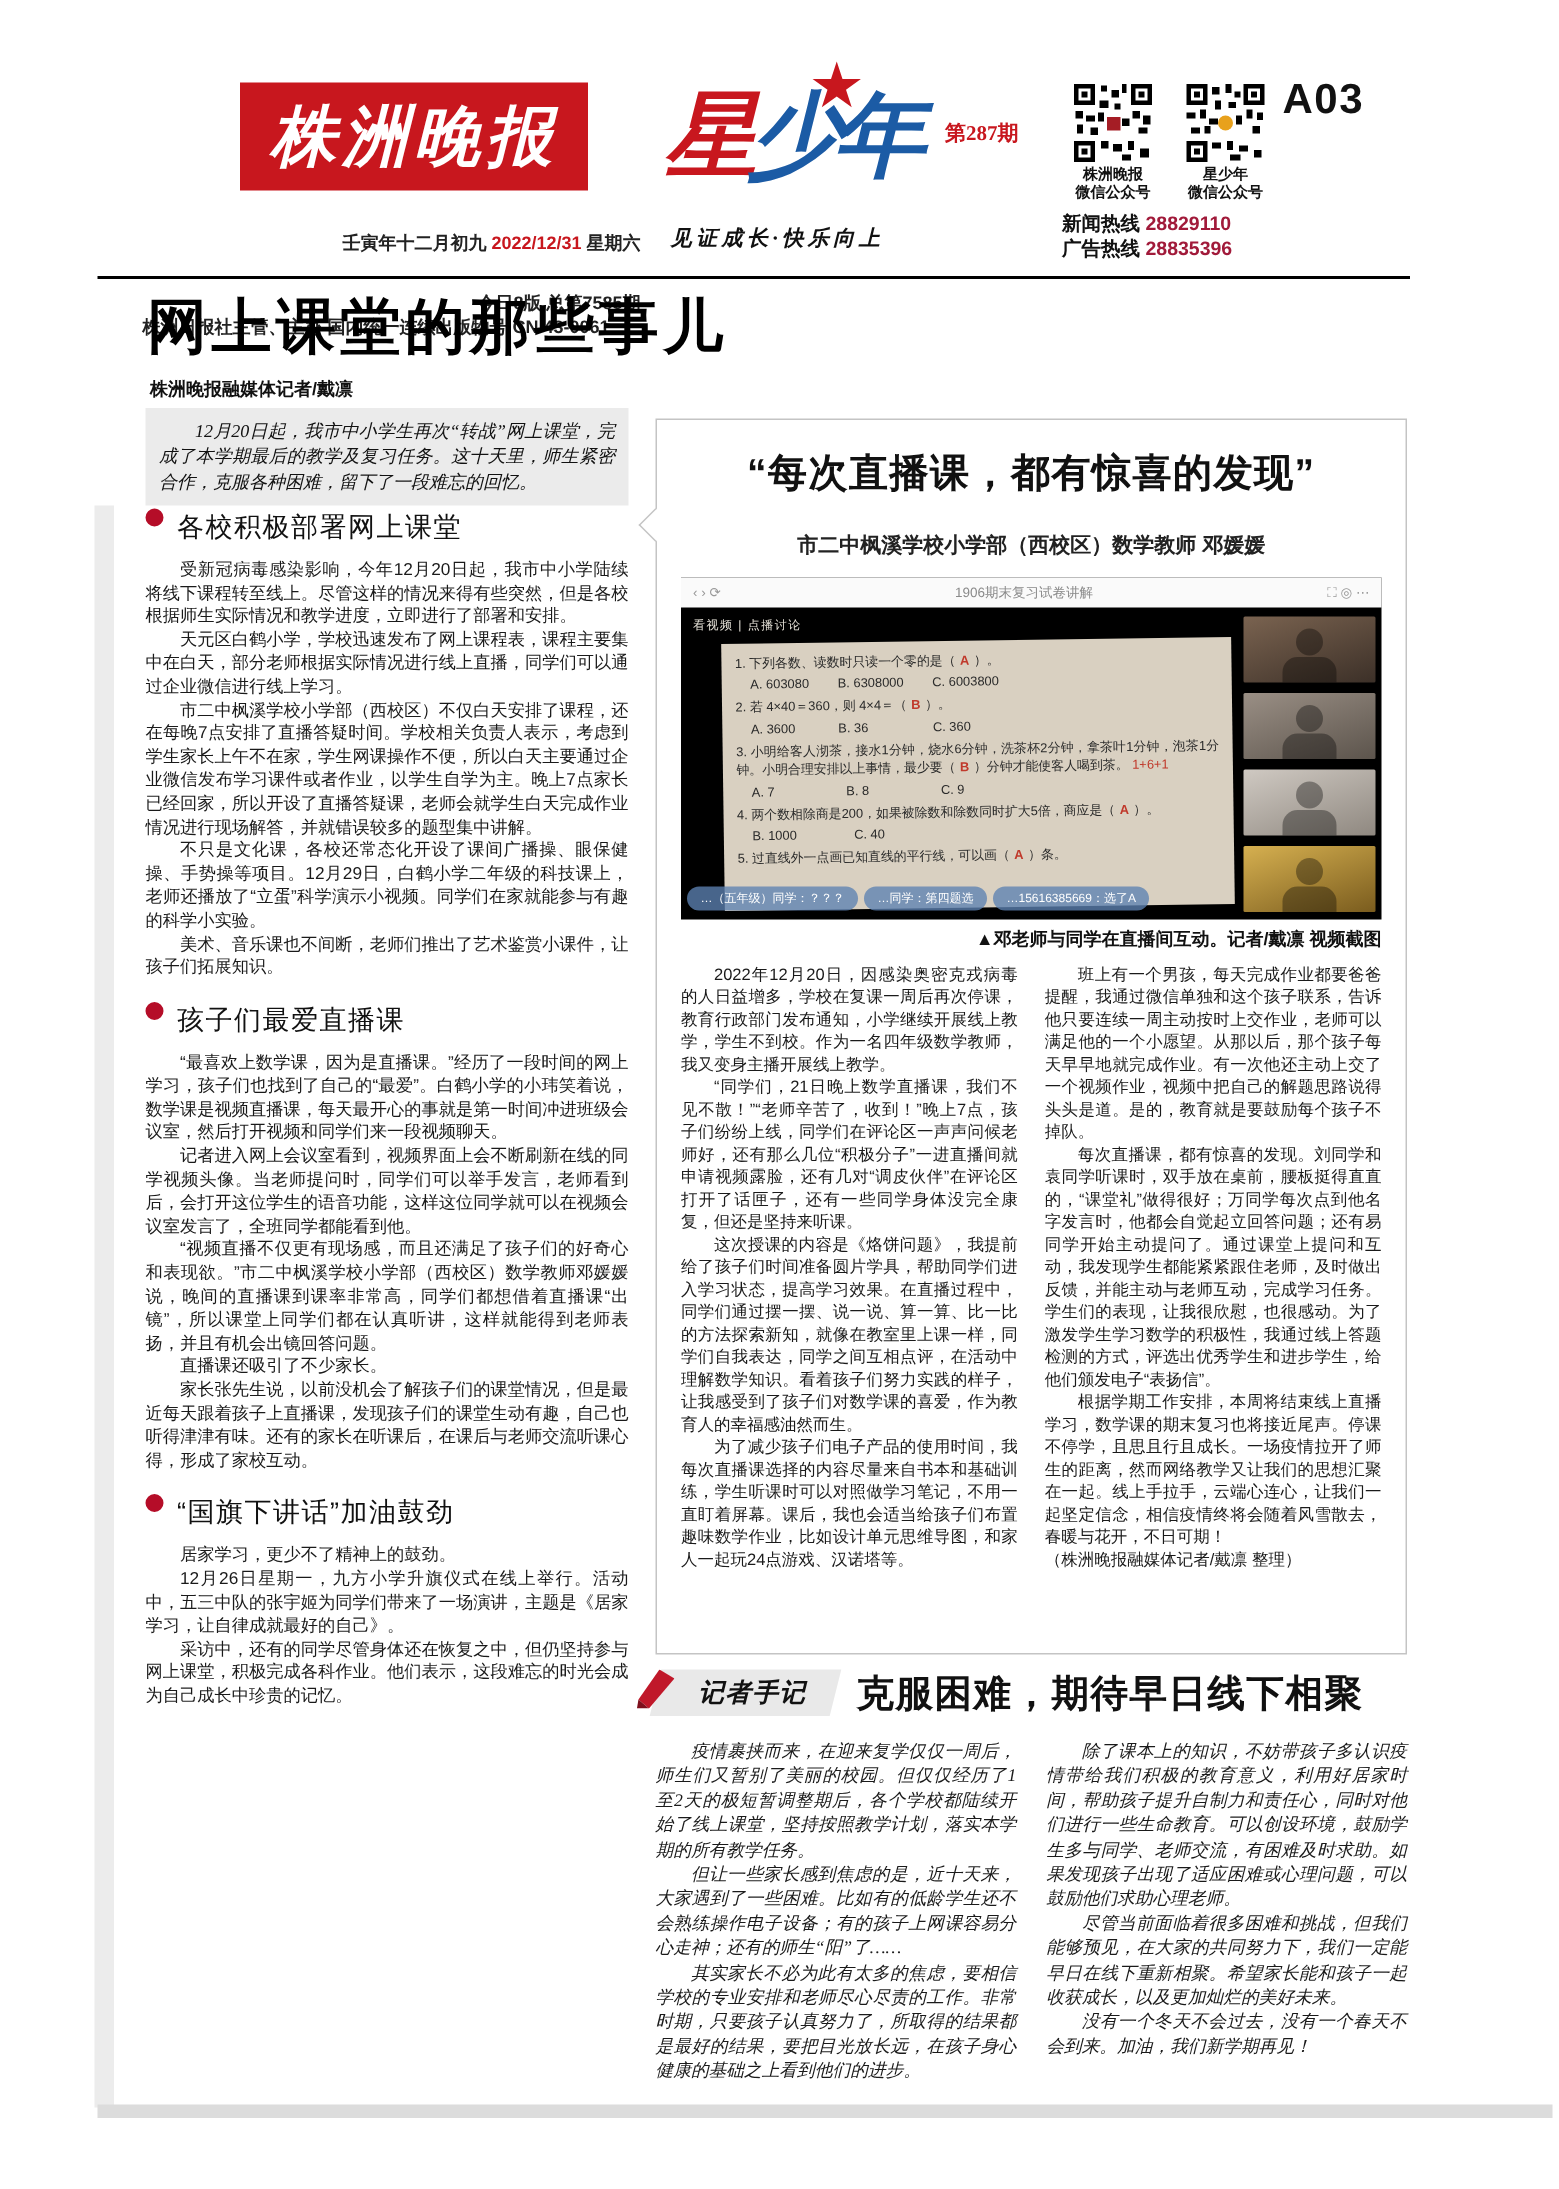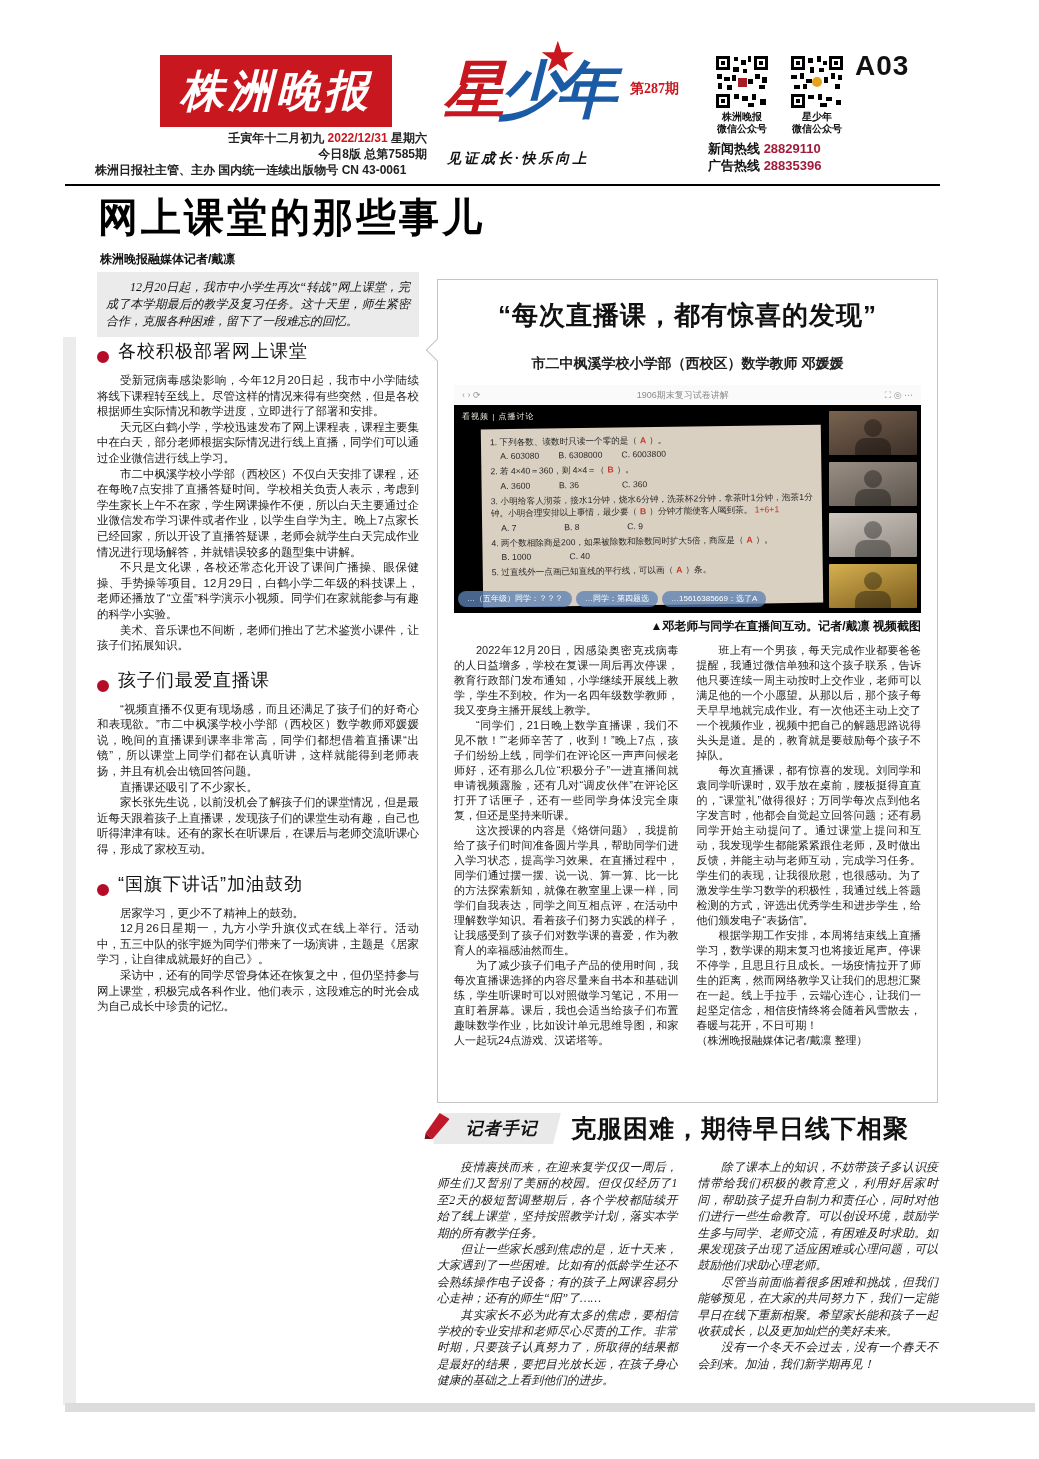--- a/index.html
+++ b/index.html
@@ -10,21 +10,21 @@
   
   .left-rail { position:absolute; left:63px; top:337px; width:13px; height:1068px; background:#ececec; }
   .bottom-rail { position:absolute; left:65px; top:1403px; width:970px; height:9px; background:#dcdcdc; }
 
   
   .masthead { position:absolute; left:0; top:0; width:1039px; height:218px; }
   .paper-logo { position:absolute; left:160px; top:55px; width:232px; height:72px; background:#c8171e;
     color:#fff; font-family:"Liberation Serif","DejaVu Serif",serif; font-weight:bold; font-size:44px;
     display:flex; align-items:center; justify-content:center; letter-spacing:4px; font-style:italic; }
   .pub-info { position:absolute; left:95px; top:130px; width:332px; font-size:12px; font-weight:bold; line-height:16px; color:#222; }
-  .pub-info .r { text-align:right; }
+  .pub-info .r { text-align:right;margin-top:24px; }
   .pub-info .red { color:#c8171e; }
   .star-logo { position:absolute; left:443px; top:48px; width:215px; height:100px; }
   .star-logo .chars { font-weight:900; font-style:italic; font-size:62px; letter-spacing:-6px; transform:skewX(-6deg); white-space:nowrap; }
   .star-logo .c-red { color:#c8171e; }
   .star-logo .c-blue { color:#1b5ba5; }
   .star-logo .star-glyph { position:absolute; left:96px; top:-16px; font-size:42px; color:#c8171e; font-style:normal; }
   .slogan { position:absolute; left:447px; top:150px; font-size:14px; font-weight:bold; letter-spacing:3px; color:#111; font-family:"Liberation Serif","DejaVu Serif",serif; font-style:italic; }
   .issue-no { position:absolute; left:630px; top:80px; font-size:14px; font-weight:bold; color:#c8171e; font-family:"Liberation Serif","DejaVu Serif",serif; }
   .qr-block { position:absolute; top:55px; width:72px; text-align:center; }
   .qr1 { left:706px; } .qr2 { left:781px; }
@@ -37,21 +37,21 @@
 
   
   .main-headline { position:absolute; left:98px; top:190px; font-size:40px; font-weight:900; letter-spacing:3px; color:#000; }
   .byline { position:absolute; left:100px; top:251px; font-size:12px; font-weight:bold; }
   .lead-box { position:absolute; left:97px; top:272px; width:322px; background:#ebebeb; padding:7px 9px;
     font-size:12px; line-height:17px; text-align:justify; font-family:"Liberation Serif","DejaVu Serif",serif; font-style:italic; }
   .lead-box p { text-indent:2em; }
 
   
   .left-col { position:absolute; left:97px; top:337px; width:322px; }
-  .sec-head { display:flex; align-items:flex-end; gap:9px; margin:14px 0 10px 0; }
+  .sec-head { display:flex; align-items:flex-start; gap:9px; margin:14px 0 10px 0; }
   .sec-head:first-child { margin-top:2px; }
   .ring { width:10px; height:10px; border:6px solid #b50d28; border-radius:50%; background:#fff; flex:0 0 auto; }
   .sec-title { font-size:18px; color:#111; letter-spacing:1px; }
   .body-text p { font-size:11.5px; line-height:15.6px; text-align:justify; text-indent:2em; color:#1a1a1a; }
 
   
   .feature { position:absolute; left:437px; top:279px; width:501px; height:824px; border:1px solid #c4c4c4; background:#fff; padding:14px 16px 10px 16px; }
   .feature-tail { position:absolute; left:-9px; top:62px; width:16px; height:16px; background:#fff; border-left:1px solid #c4c4c4; border-bottom:1px solid #c4c4c4; transform:rotate(45deg); }
   .feature-headline { text-align:center; font-size:26px; font-weight:900; letter-spacing:1px; margin-top:4px; }
   .feature-subtitle { text-align:center; font-size:14px; font-weight:bold; margin-top:22px; color:#222; }
@@ -233,20 +233,22 @@
         <p>市二中枫溪学校小学部（西校区）不仅白天安排了课程，还在每晚7点安排了直播答疑时间。学校相关负责人表示，考虑到学生家长上午不在家，学生网课操作不便，所以白天主要通过企业微信发布学习课件或者作业，以学生自学为主。晚上7点家长已经回家，所以开设了直播答疑课，老师会就学生白天完成作业情况进行现场解答，并就错误较多的题型集中讲解。</p>
         <p>不只是文化课，各校还常态化开设了课间广播操、眼保健操、手势操等项目。12月29日，白鹤小学二年级的科技课上，老师还播放了“立蛋”科学演示小视频。同学们在家就能参与有趣的科学小实验。</p>
         <p>美术、音乐课也不间断，老师们推出了艺术鉴赏小课件，让孩子们拓展知识。</p>
       </div>
 
     <div class="sec-head">
       <span class="ring"></span>
       <span class="sec-title">孩子们最爱直播课</span>
     </div>
     <div class="body-text">
+        <p>“最喜欢上数学课，因为是直播课。”经历了一段时间的网上学习，孩子们也找到了自己的“最爱”。白鹤小学的小玮笑着说，数学课是视频直播课，每天最开心的事就是第一时间冲进班级会议室，然后打开视频和同学们来一段视频聊天。</p>
+        <p>记者进入网上会议室看到，视频界面上会不断刷新在线的同学视频头像。当老师提问时，同学们可以举手发言，老师看到后，会打开这位学生的语音功能，这样这位同学就可以在视频会议室发言了，全班同学都能看到他。</p>
         <p>“视频直播不仅更有现场感，而且还满足了孩子们的好奇心和表现欲。”市二中枫溪学校小学部（西校区）数学教师邓媛媛说，晚间的直播课到课率非常高，同学们都想借着直播课“出镜”，所以课堂上同学们都在认真听讲，这样就能得到老师表扬，并且有机会出镜回答问题。</p>
         <p>直播课还吸引了不少家长。</p>
         <p>家长张先生说，以前没机会了解孩子们的课堂情况，但是最近每天跟着孩子上直播课，发现孩子们的课堂生动有趣，自己也听得津津有味。还有的家长在听课后，在课后与老师交流听课心得，形成了家校互动。</p>
       </div>
 
     <div class="sec-head">
       <span class="ring"></span>
       <span class="sec-title">“国旗下讲话”加油鼓劲</span>
     </div>
     <div class="body-text">

